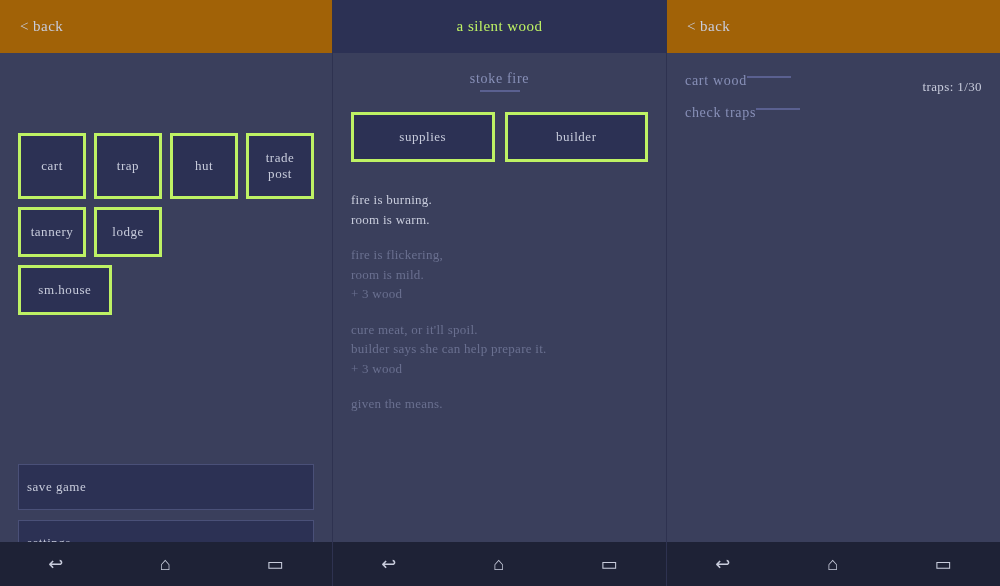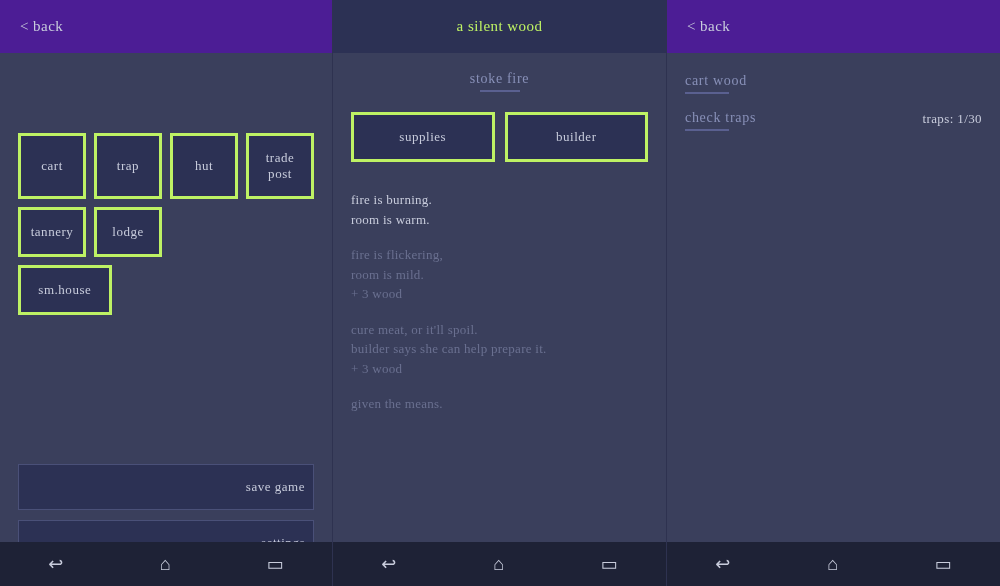--- a/index.html
+++ b/index.html
@@ -29,21 +29,21 @@
       border-right: 1px solid #2e3250;
       background: #3a3f5c;
     }
     .panel-right {
       width: 333px;
       background: #3a3f5c;
     }
 
     
     .top-bar {
-      background: #4c1d95;
+      background: #a16207;
       color: #c8ccdc;
       font-size: 15px;
       padding: 18px 20px;
       letter-spacing: 0.03em;
       cursor: pointer;
       user-select: none;
     }
 
     
     .btn-grid {
@@ -84,21 +84,21 @@
     }
     .bottom-btn {
       background: #2c3154;
       color: #c8ccdc;
       border: 1px solid #4a5078;
       padding: 14px 8px;
       font-size: 13px;
       font-family: Georgia, serif;
       letter-spacing: 0.04em;
       cursor: pointer;
-      text-align: right;
+      text-align: left;
       width: 100%;
     }
 
     
     .center-title {
       background: #2c3154;
       color: #bef264;
       font-size: 15px;
       padding: 18px 20px;
       letter-spacing: 0.03em;
@@ -157,21 +157,21 @@
 
     
     .right-links {
       padding: 20px 18px 0 18px;
       display: flex;
       flex-direction: column;
       gap: 18px;
     }
     .right-link-item {
       display: flex;
-      flex-direction: column;
+      flex-direction: row;
       align-items: flex-start;
     }
     .right-link-btn {
       background: transparent;
       border: none;
       color: #8890b8;
       font-size: 14px;
       font-family: Georgia, serif;
       letter-spacing: 0.05em;
       cursor: pointer;
@@ -291,21 +291,21 @@
     <div class="right-links" style="padding: 0; gap: 16px;">
       <div class="right-link-item">
         <button class="right-link-btn">cart wood</button>
         <div class="right-link-underline"></div>
       </div>
       <div class="right-link-item">
         <button class="right-link-btn">check traps</button>
         <div class="right-link-underline"></div>
       </div>
     </div>
-    <div class="traps-label" style="padding: 6px 0 0 0; margin-top: 32px;">traps: 1/30</div>
+    <div class="traps-label" style="padding: 6px 0 0 0;">traps: 1/30</div>
   </div>
 
   <div class="nav-bar">
     <span class="nav-icon">↩</span>
     <span class="nav-icon">⌂</span>
     <span class="nav-icon">▭</span>
   </div>
 </div>
 
 </body></html>

